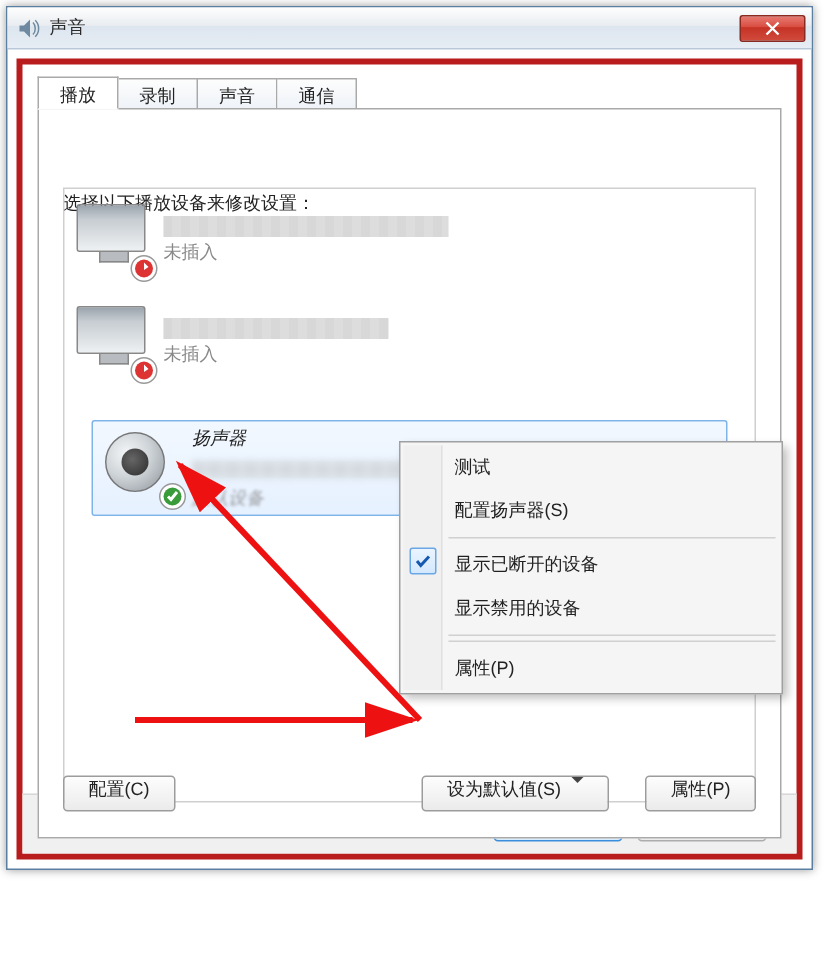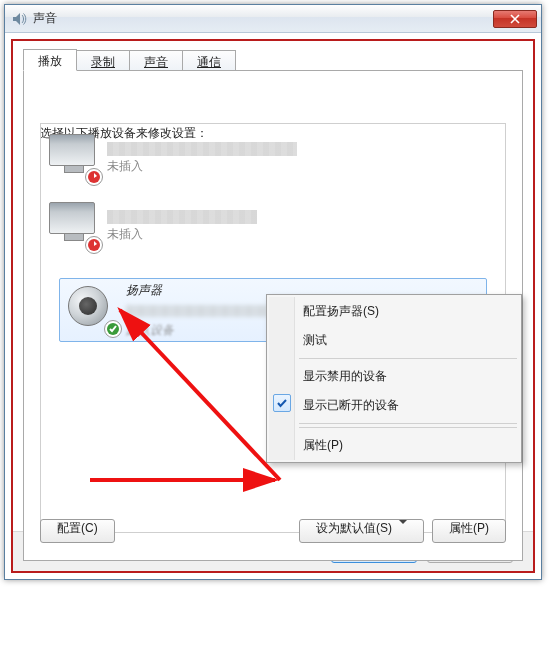--- a/index.html
+++ b/index.html
@@ -35,21 +35,21 @@
     width: 44px; height: 18px;
     background: linear-gradient(to bottom, #e67a72, #d94c3f 45%, #c53326 46%, #d04a3c);
     border: 1px solid #8a2a20;
     border-radius: 2px;
     display:flex; align-items:center; justify-content:center;
   }
   .closebtn svg { width:10px; height:10px; }
   .client {
     position:absolute; left:6px; right:6px; top:34px; bottom:6px;
     background:#fff;
-    border:2px solid #b91c1c;
+    border:4px solid #b91c1c;
   }
   .tabs {
     position:absolute; left:10px; top:8px; height:22px;
     display:flex;
   }
   .tab {
     border:1px solid #a9a9a9;
     border-bottom:none;
     background: linear-gradient(to bottom,#fdfdfd,#eef2f7);
     padding: 3px 14px 0 14px;
@@ -62,21 +62,20 @@
   }
   .tab.active {
     background:#fff;
     border-bottom:1px solid #fff;
     z-index:3;
     height:22px;
     top:0;
   }
   .tab:not(.active) {
     border-left:none;
-    text-decoration:underline;
   }
   .tab:first-child { border-left:1px solid #a9a9a9; }
   .tabpanel {
     position:absolute;
     left:10px; right:10px; top:29px; bottom:10px;
     border:1px solid #a9a9a9;
     background:#fff;
     z-index:1;
   }
   .instr {
@@ -311,21 +310,21 @@
               <div></div>
             </div>
         </div>
 
       </div>
 
       <div class="bottom">
         <button class="wbtn">
             <span>配置(C)</span>
           </button>
-        <div style="display:flex; gap:8px;">
+        <div style="display:flex; gap:24px;">
           <button class="wbtn">
             <span>设为默认值(S)</span>
             <span class="dropdown-caret"></span>
           </button>
           <button class="wbtn">
               <span>属性(P)</span>
             </button>
         </div>
       </div>
 
@@ -333,32 +332,32 @@
 
     <div class="footer">
       <button class="okbtn"><span>确定</span></button>
       <button class="cancelbtn"><span>取消</span></button>
     </div>
   </div>
 </div>
 
 <div class="ctxmenu">
   <div class="gutter"></div>
+  <div class="ctxitem"><span>测试</span></div>
   <div class="ctxitem"><span>配置扬声器(S)</span></div>
-  <div class="ctxitem"><span>测试</span></div>
   <div class="ctxsep"></div>
-  <div class="ctxitem"><span>显示禁用的设备</span></div>
   <div class="ctxitem">
     <span class="ctxcheck">
       <svg viewBox="0 0 12 12">
           <path d="M2 6l2.5 3L10 3" stroke="#1558b0" stroke-width="2" fill="none"></path>
         </svg>
     </span>
     <span>显示已断开的设备</span>
   </div>
+  <div class="ctxitem"><span>显示禁用的设备</span></div>
   <div class="ctxsep"></div>
   <div class="ctxsep"></div>
   <div class="ctxitem"><span>属性(P)</span></div>
 </div>
 
 <svg class="arrow" style="left:80px; top:290px;" width="210" height="200">
   <defs>
     <marker id="ah1" markerWidth="10" markerHeight="10" refX="8" refY="3" orient="auto">
       <path d="M0,0 L0,6 L9,3 z" fill="#e11"></path>
     </marker>

